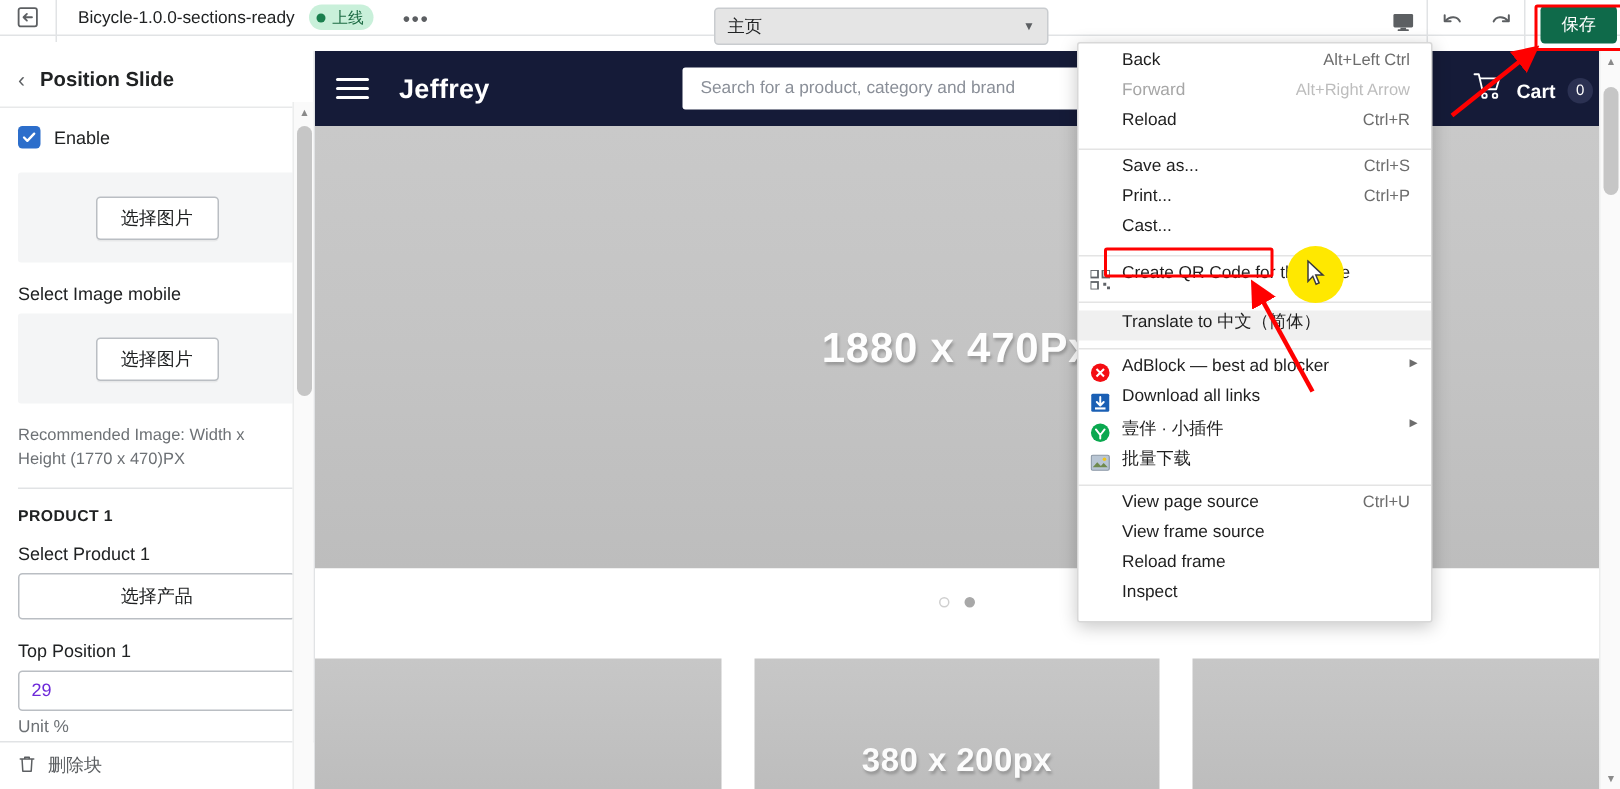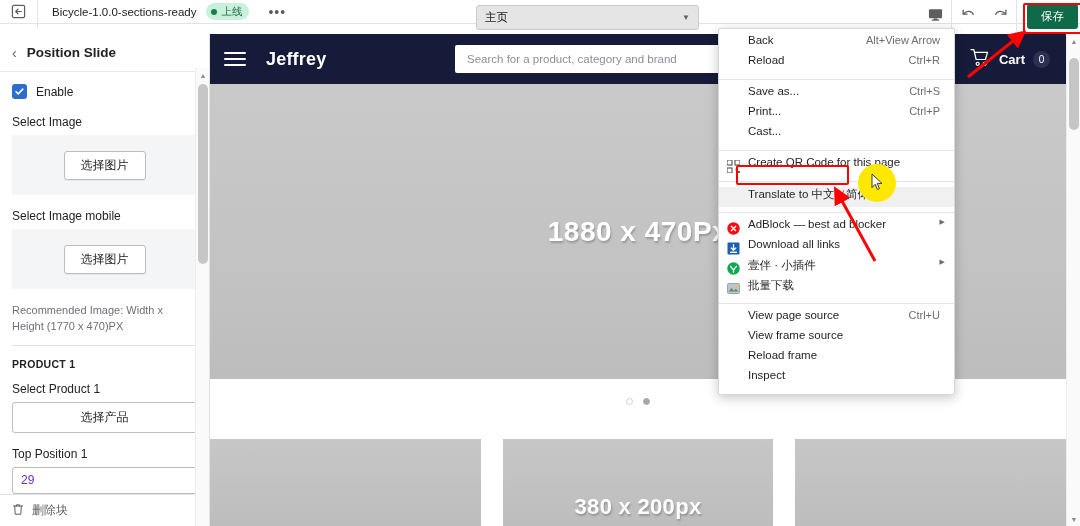--- a/index.html
+++ b/index.html
@@ -146,21 +146,21 @@
   .burger i { display: block; height: 2px; background: #fff; border-radius: 1px; }
   .brand {
     margin-left: 20px; color: #fff; font-size: 18px; font-weight: 700; letter-spacing: .2px;
   }
   .store-search {
     position: absolute; left: 245px; top: 11px; width: 400px; height: 28px;
     background: #fff; border-radius: 2px; display: flex; align-items: center;
     padding: 0 12px; font-size: 11.5px; color: #8a8f98; cursor: text;
   }
   .cart {
-    position: absolute; right: 16px; top: 14px; display: flex; align-items: center;
+    position: absolute; right: 4px; top: 14px; display: flex; align-items: center;
     color: #fff; cursor: pointer;
   }
   .cart .lbl { font-size: 13px; font-weight: 700; margin-left: 8px; }
   .cart .cnt {
     margin-left: 8px; width: 17px; height: 17px; border-radius: 50%;
     background: #2b3152; color: #fff; font-size: 10px;
     display: flex; align-items: center; justify-content: center;
   }
   .hero {
     height: 295px; background: linear-gradient(180deg,#c9c9c9 0%,#c4c4c4 50%,#bdbdbd 100%);
@@ -306,21 +306,20 @@
 
       <div class="sb-row">
         <span class="cb">
           <svg width="11" height="11" viewBox="0 0 12 12">
               <path d="M2.2 6.2l2.4 2.4 5-5.2" stroke="#fff" stroke-width="1.7" fill="none" stroke-linecap="round" stroke-linejoin="round"></path>
             </svg>
         </span>
         <span class="cb-label">Enable</span>
       </div>
 
-      <div class="fld-label">Select Image</div>
       <div class="picker-box">
         <button class="btn-outline">选择图片</button>
       </div>
 
       <div class="fld-label">Select Image mobile</div>
       <div class="picker-box">
         <button class="btn-outline">选择图片</button>
       </div>
 
       <div class="hint">Recommended Image: Width x Height (1770 x 470)PX</div>
@@ -403,21 +402,25 @@
 
   <div class="pv-scrollbar">
     <div class="sb-arrow up">▲</div>
     <div class="pv-thumb"></div>
     <div class="sb-arrow down">▼</div>
   </div>
 
   <div class="ctx" id="ctx-menu">
       <div class="ctx-item noicon">
         <span class="ctx-lab">Back</span>
-        <span class="ctx-key">Alt+View Arrow</span>
+        <span class="ctx-key">Alt+Left Ctrl</span>
+      </div>
+      <div class="ctx-item disabled noicon">
+        <span class="ctx-lab">Forward</span>
+        <span class="ctx-key">Alt+Right Arrow</span>
       </div>
       <div class="ctx-item noicon">
         <span class="ctx-lab">Reload</span>
         <span class="ctx-key">Ctrl+R</span>
       </div>
       <div class="ctx-sep"></div>
       <div class="ctx-item noicon">
         <span class="ctx-lab">Save as...</span>
         <span class="ctx-key">Ctrl+S</span>
       </div>

